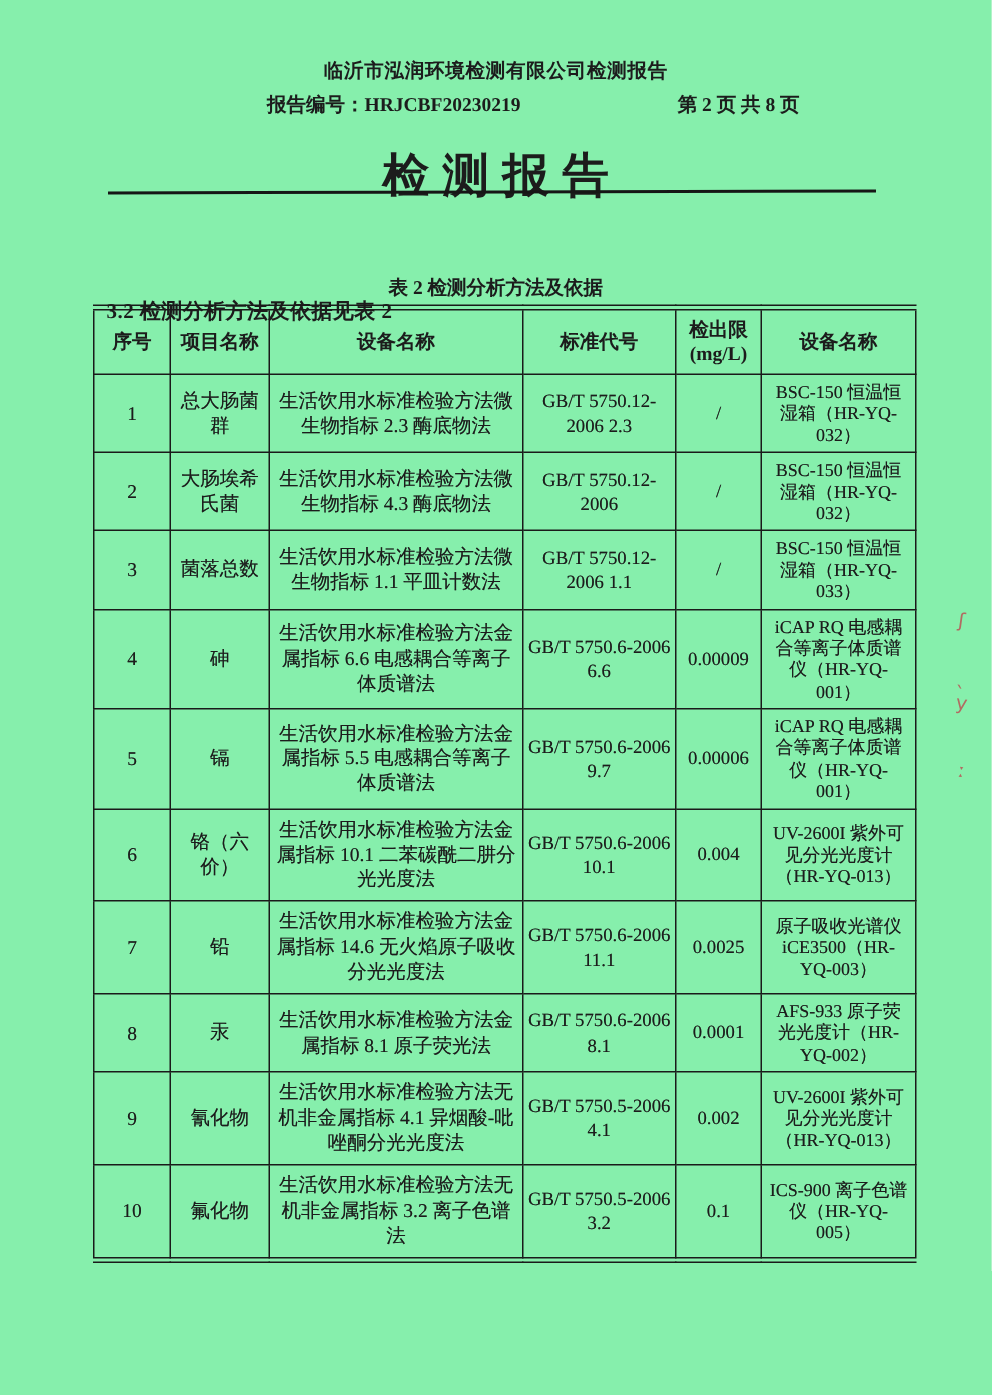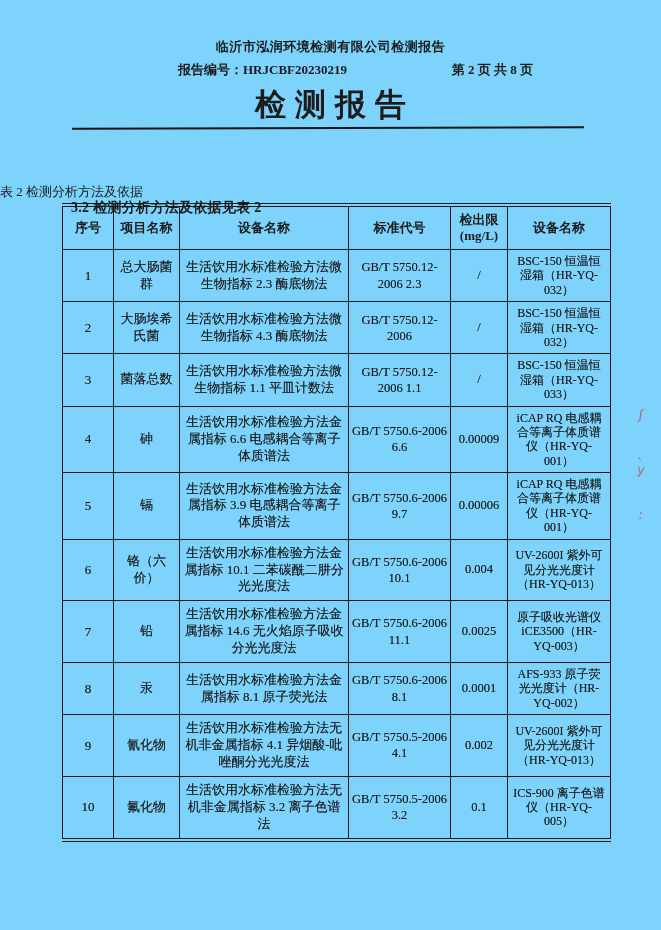--- a/index.html
+++ b/index.html
@@ -4,35 +4,35 @@
 <style>
   html,body{margin:0;padding:0;}
   body{
     width:661px;height:930px;
     background:#fbfbfa;
     font-family:"Liberation Serif","DejaVu Serif",serif;
     color:#1c1c1c;
     position:relative;
     overflow:hidden;
   }
-  .page{position:absolute;inset:0;background:#7dd3fc;}
+  .page{position:absolute;inset:0;background:#86efac;}
   
   .company{position:absolute;top:38px;left:0;right:0;text-align:center;
     font-size:13px;font-weight:bold;letter-spacing:.5px;}
   .meta-row{position:absolute;top:61px;left:178px;right:128px;
     display:flex;justify-content:space-between;align-items:flex-end;
     font-size:13px;font-weight:bold;}
-  .doc-title{position:absolute;top:84px;left:0;right:0;text-align:center;
+  .doc-title{position:absolute;top:96px;left:0;right:0;text-align:center;
     font-size:31px;font-weight:900;letter-spacing:9px;text-indent:9px;}
   .rule{position:absolute;top:127px;left:72px;width:512px;height:2px;
     background:#161616;transform:rotate(-0.15deg);}
   .section-heading{position:absolute;top:153px;left:71px;
     font-size:14px;font-weight:bold;letter-spacing:.3px;margin-top:46px;}
-  .table-caption{position:absolute;top:183px;left:0;right:0;
-    font-size:13px;font-weight:normal;}
+  .table-caption{position:absolute;top:183px;left:0;right:0;text-align:center;
+    font-size:13px;font-weight:bold;}
   
   .tbl-wrap{position:absolute;top:203px;left:62px;width:548px;}
   table{border-collapse:collapse;table-layout:fixed;width:548px;
     border-left:1px solid #1a1a1a;border-right:1px solid #1a1a1a;
     border-top:4px double #1a1a1a;border-bottom:4px double #1a1a1a;}
   col.c0{width:51px;} col.c1{width:66px;} col.c2{width:169px;}
   col.c3{width:102px;} col.c4{width:57px;} col.c5{width:103px;}
   th,td{border:1px solid #1a1a1a;text-align:center;vertical-align:middle;
     padding:4px 3px;line-height:1.22;}
   th{font-size:13px;font-weight:bold;white-space:pre-line;height:38px;padding:2px 2px;}
@@ -118,21 +118,21 @@
             <td class="c0">4</td>
             <td class="c1">砷</td>
             <td class="c2">生活饮用水标准检验方法金属指标 6.6 电感耦合等离子体质谱法</td>
             <td class="c3">GB/T 5750.6-2006 6.6</td>
             <td class="c4">0.00009</td>
             <td class="c5">iCAP RQ 电感耦合等离子体质谱仪（HR-YQ-001）</td>
           </tr>
           <tr>
             <td class="c0">5</td>
             <td class="c1">镉</td>
-            <td class="c2">生活饮用水标准检验方法金属指标 3.9 电感耦合等离子体质谱法</td>
+            <td class="c2">生活饮用水标准检验方法金属指标 5.5 电感耦合等离子体质谱法</td>
             <td class="c3">GB/T 5750.6-2006 9.7</td>
             <td class="c4">0.00006</td>
             <td class="c5">iCAP RQ 电感耦合等离子体质谱仪（HR-YQ-001）</td>
           </tr>
           <tr>
             <td class="c0">6</td>
             <td class="c1">铬（六价）</td>
             <td class="c2">生活饮用水标准检验方法金属指标 10.1 二苯碳酰二肼分光光度法</td>
             <td class="c3">GB/T 5750.6-2006 10.1</td>
             <td class="c4">0.004</td>

